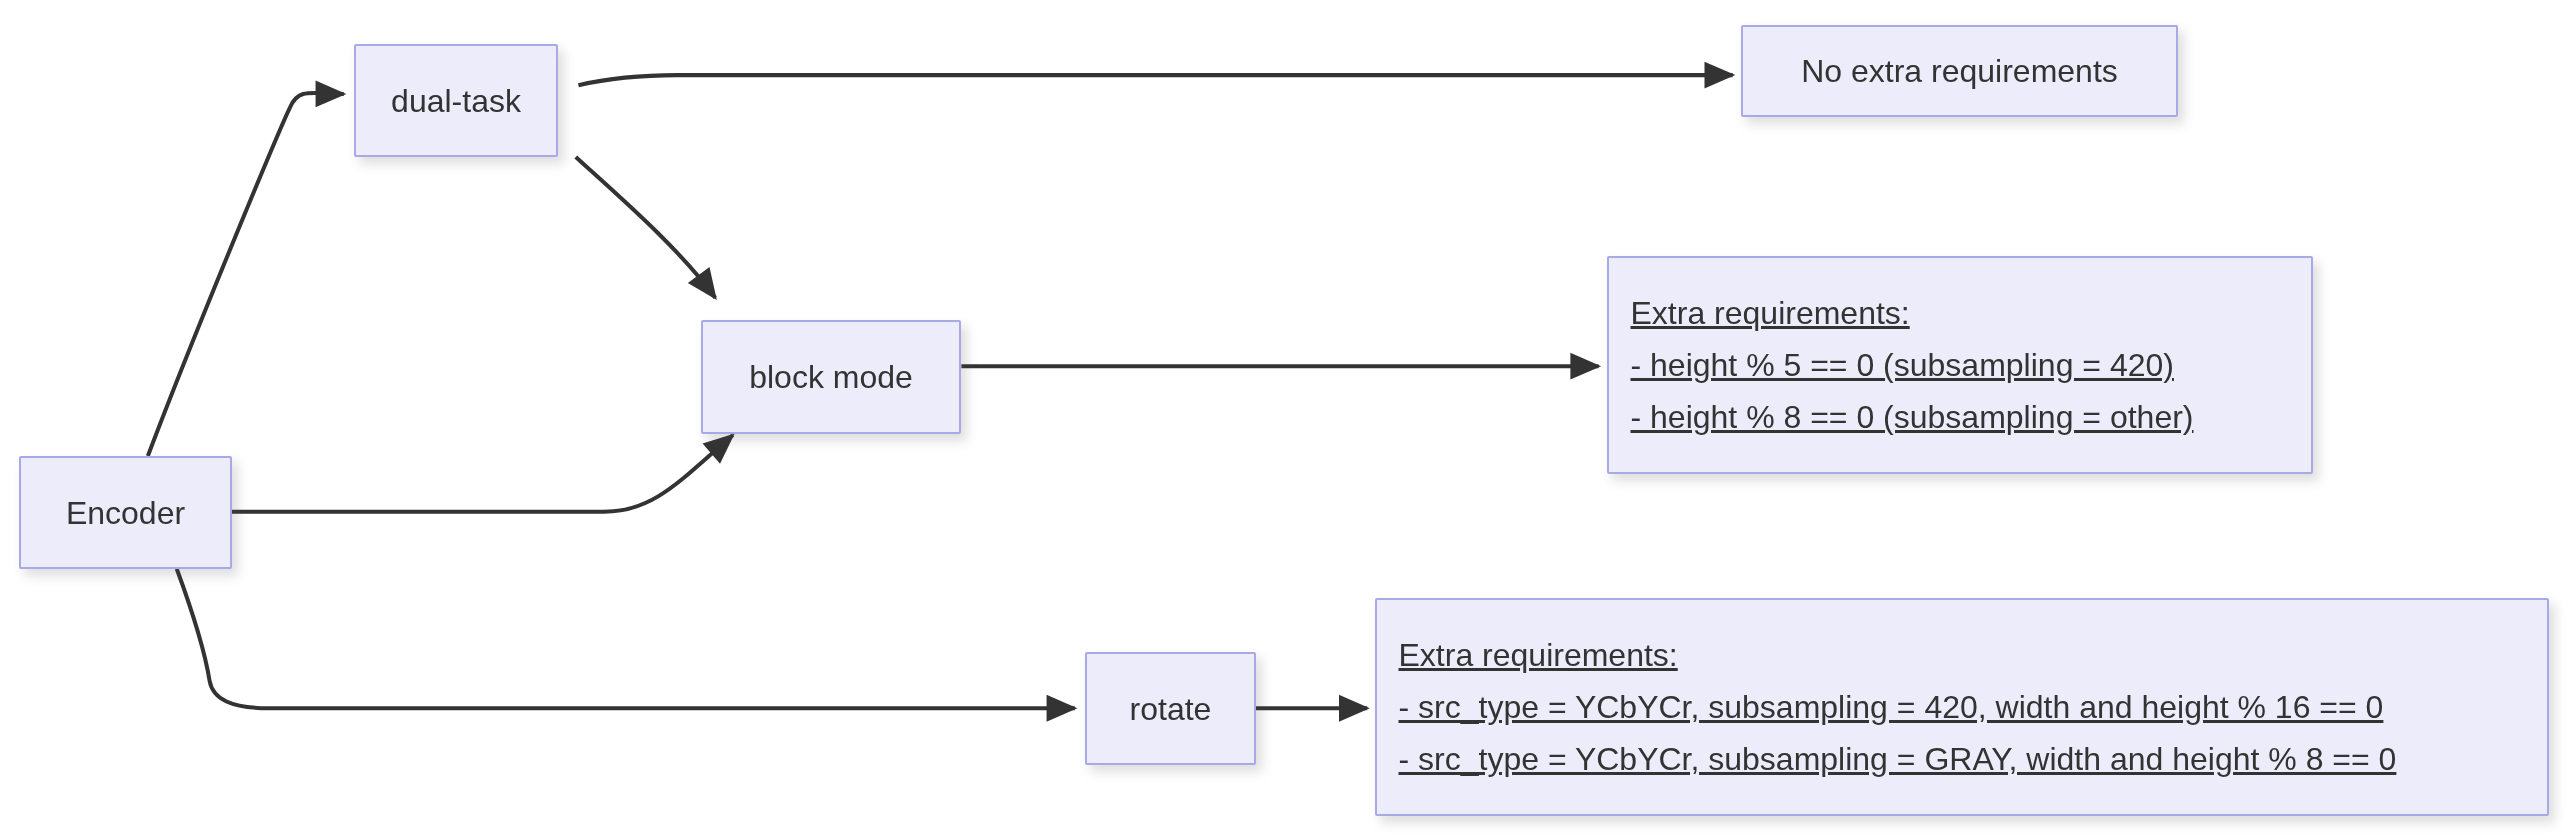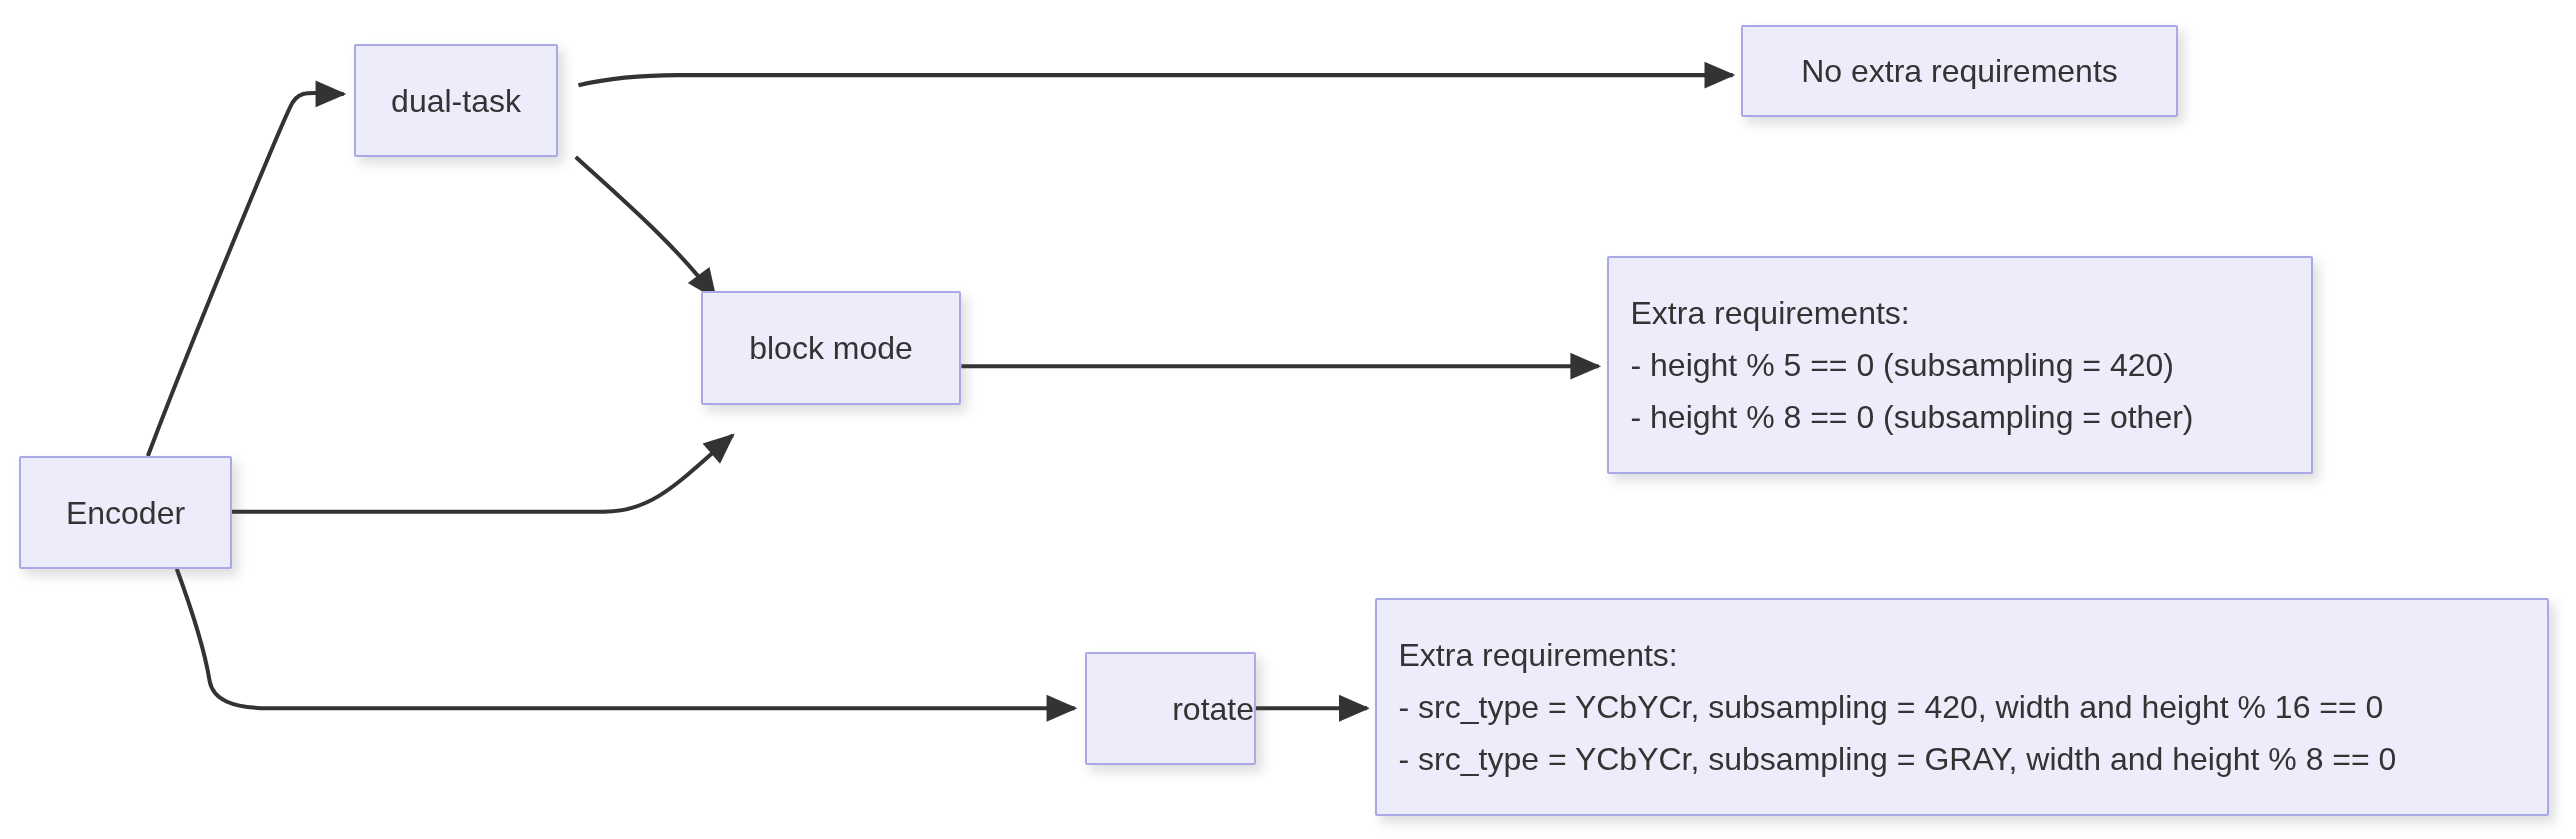--- a/index.html
+++ b/index.html
@@ -23,27 +23,27 @@
     border-radius:2px;
     box-shadow:5.4px 6.7px 10.7px rgba(80,80,80,0.18);
     display:flex;align-items:center;justify-content:center;
     font-size:32px;line-height:1.25;color:var(--text);
   }
   .node.req{
     flex-direction:column;align-items:flex-start;justify-content:center;
     padding:27px 21.5px;
   }
   .node.req .line{
-    font-size:32px;line-height:52px;white-space:nowrap;text-align:left;
+    font-size:32px;line-height:52px;white-space:nowrap;text-align:left;text-decoration:underline;
   }
   
   #node-encoder   {left:19px;   top:456px; width:213px;  height:113px;}
   #node-dual-task {left:354px;  top:44px;  width:204px;  height:113px;}
-  #node-block-mode{left:701px; top:291px; width:260px;  height:114px;}
-  #node-rotate    {left:1085px; top:652px; width:171px;  height:113px;justify-content:flex-end;}
+  #node-block-mode{left:701px; top:320px; width:260px;  height:114px;}
+  #node-rotate    {left:1085px; top:652px; width:171px;  height:113px;}
   #node-no-extra  {left:1741px; top:25px;  width:437px;  height:92px;}
   #node-block-req {left:1607px; top:256px; width:706px; height:218px;}
   #node-rotate-req{left:1375px; top:598px; width:1174px; height:218px;}
 </style>
 </head>
 <body>
 
 <div class="canvas">
 
   <svg class="edges" width="2576" height="839" viewBox="0 0 3840 1251" xmlns="http://www.w3.org/2000/svg">

